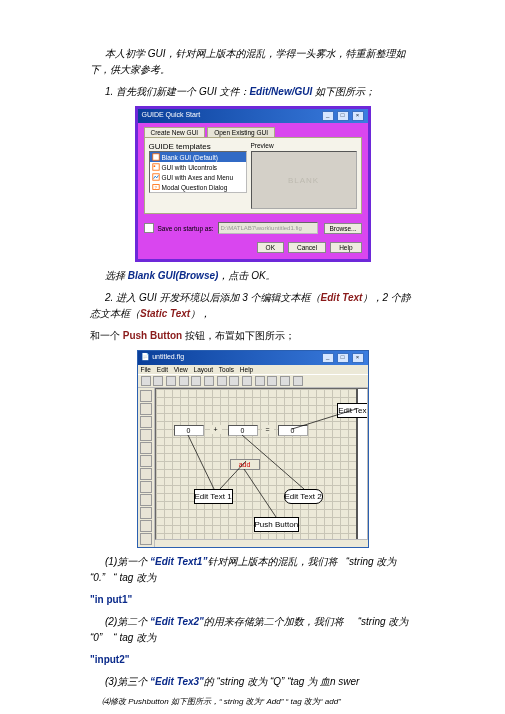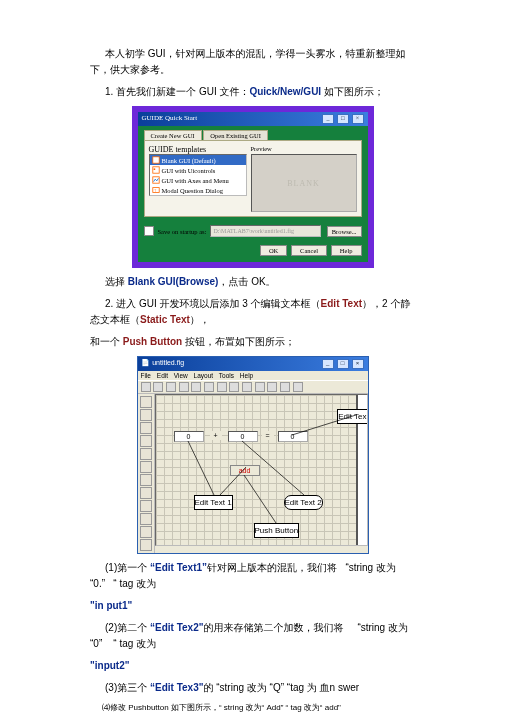--- a/index.html
+++ b/index.html
@@ -11,33 +11,34 @@
     background: #fff;
     width: 505px;
     box-sizing: border-box;
   }
   .para {
     margin: 6px 0;
     line-height: 1.6;
   }
   .indent {
     text-indent: 1.5em;
+    font-style: italic;
   }
   .bold-blue { color: #0a2a8a; font-weight: bold; }
   .dark-red { color: #8a1a1a; font-weight: bold; }
   .tiny { font-size: 8px; }
 
   
   .fig1 {
     width: 230px;
     margin: 6px auto;
-    border: 6px solid #6d28d9;
-    font-family: Liberation Serif, serif;
+    border: 3px solid #6d28d9;
+    font-family: Liberation Sans, sans-serif;
     font-size: 7px;
-    background: #15803d;
+    background: #d946ef;
   }
   .titlebar {
     background: linear-gradient(to right, #0a3f9a, #3b7de0);
     color: #fff;
     padding: 2px 4px;
     font-size: 7px;
     display: flex;
     justify-content: space-between;
   }
   .titlebar .winbtns span {
@@ -224,21 +225,21 @@
   }
 </style>
 </head>
 <body>
 
 <div class="para indent">
   <span>本人初学 GUI，针对网上版本的混乱，学得一头雾水，特重新整理如下，供大家参考。</span>
 </div>
 
 <div class="para indent">
-  <span>1. 首先我们新建一个 GUI 文件：</span><span class="bold-blue">Quick/New/GUI </span><span>如下图所示；</span>
+  <span>1. 首先我们新建一个 GUI 文件：</span><span class="bold-blue">Edit/New/GUI </span><span>如下图所示；</span>
 </div>
 
 <div class="fig1">
   <div class="titlebar">
     <span>GUIDE Quick Start</span>
     <span class="winbtns">
       <span>_</span>
       <span>□</span>
       <span>×</span>
     </span>

